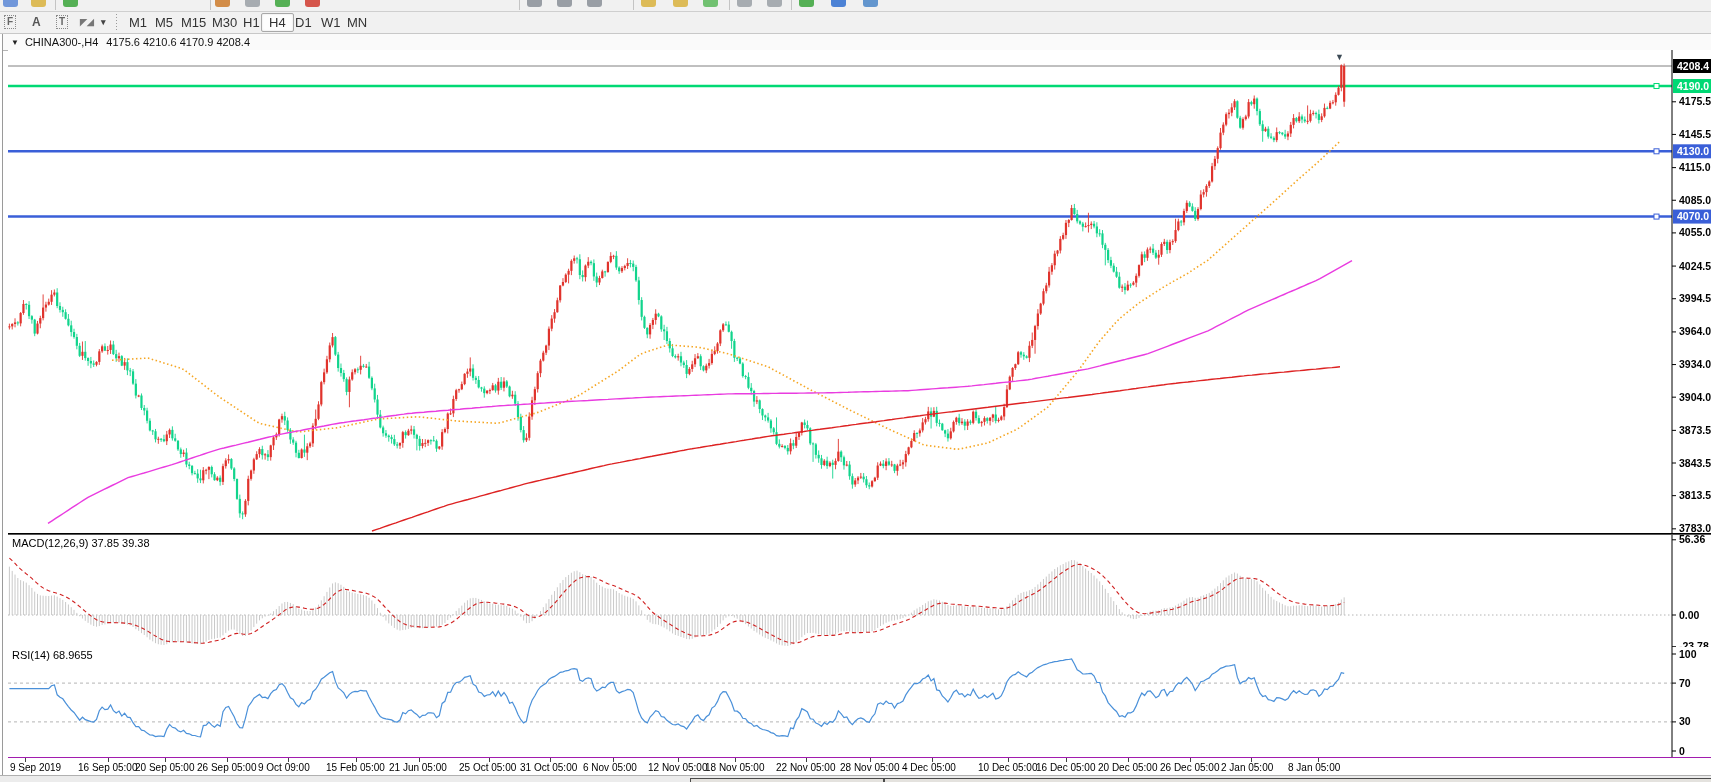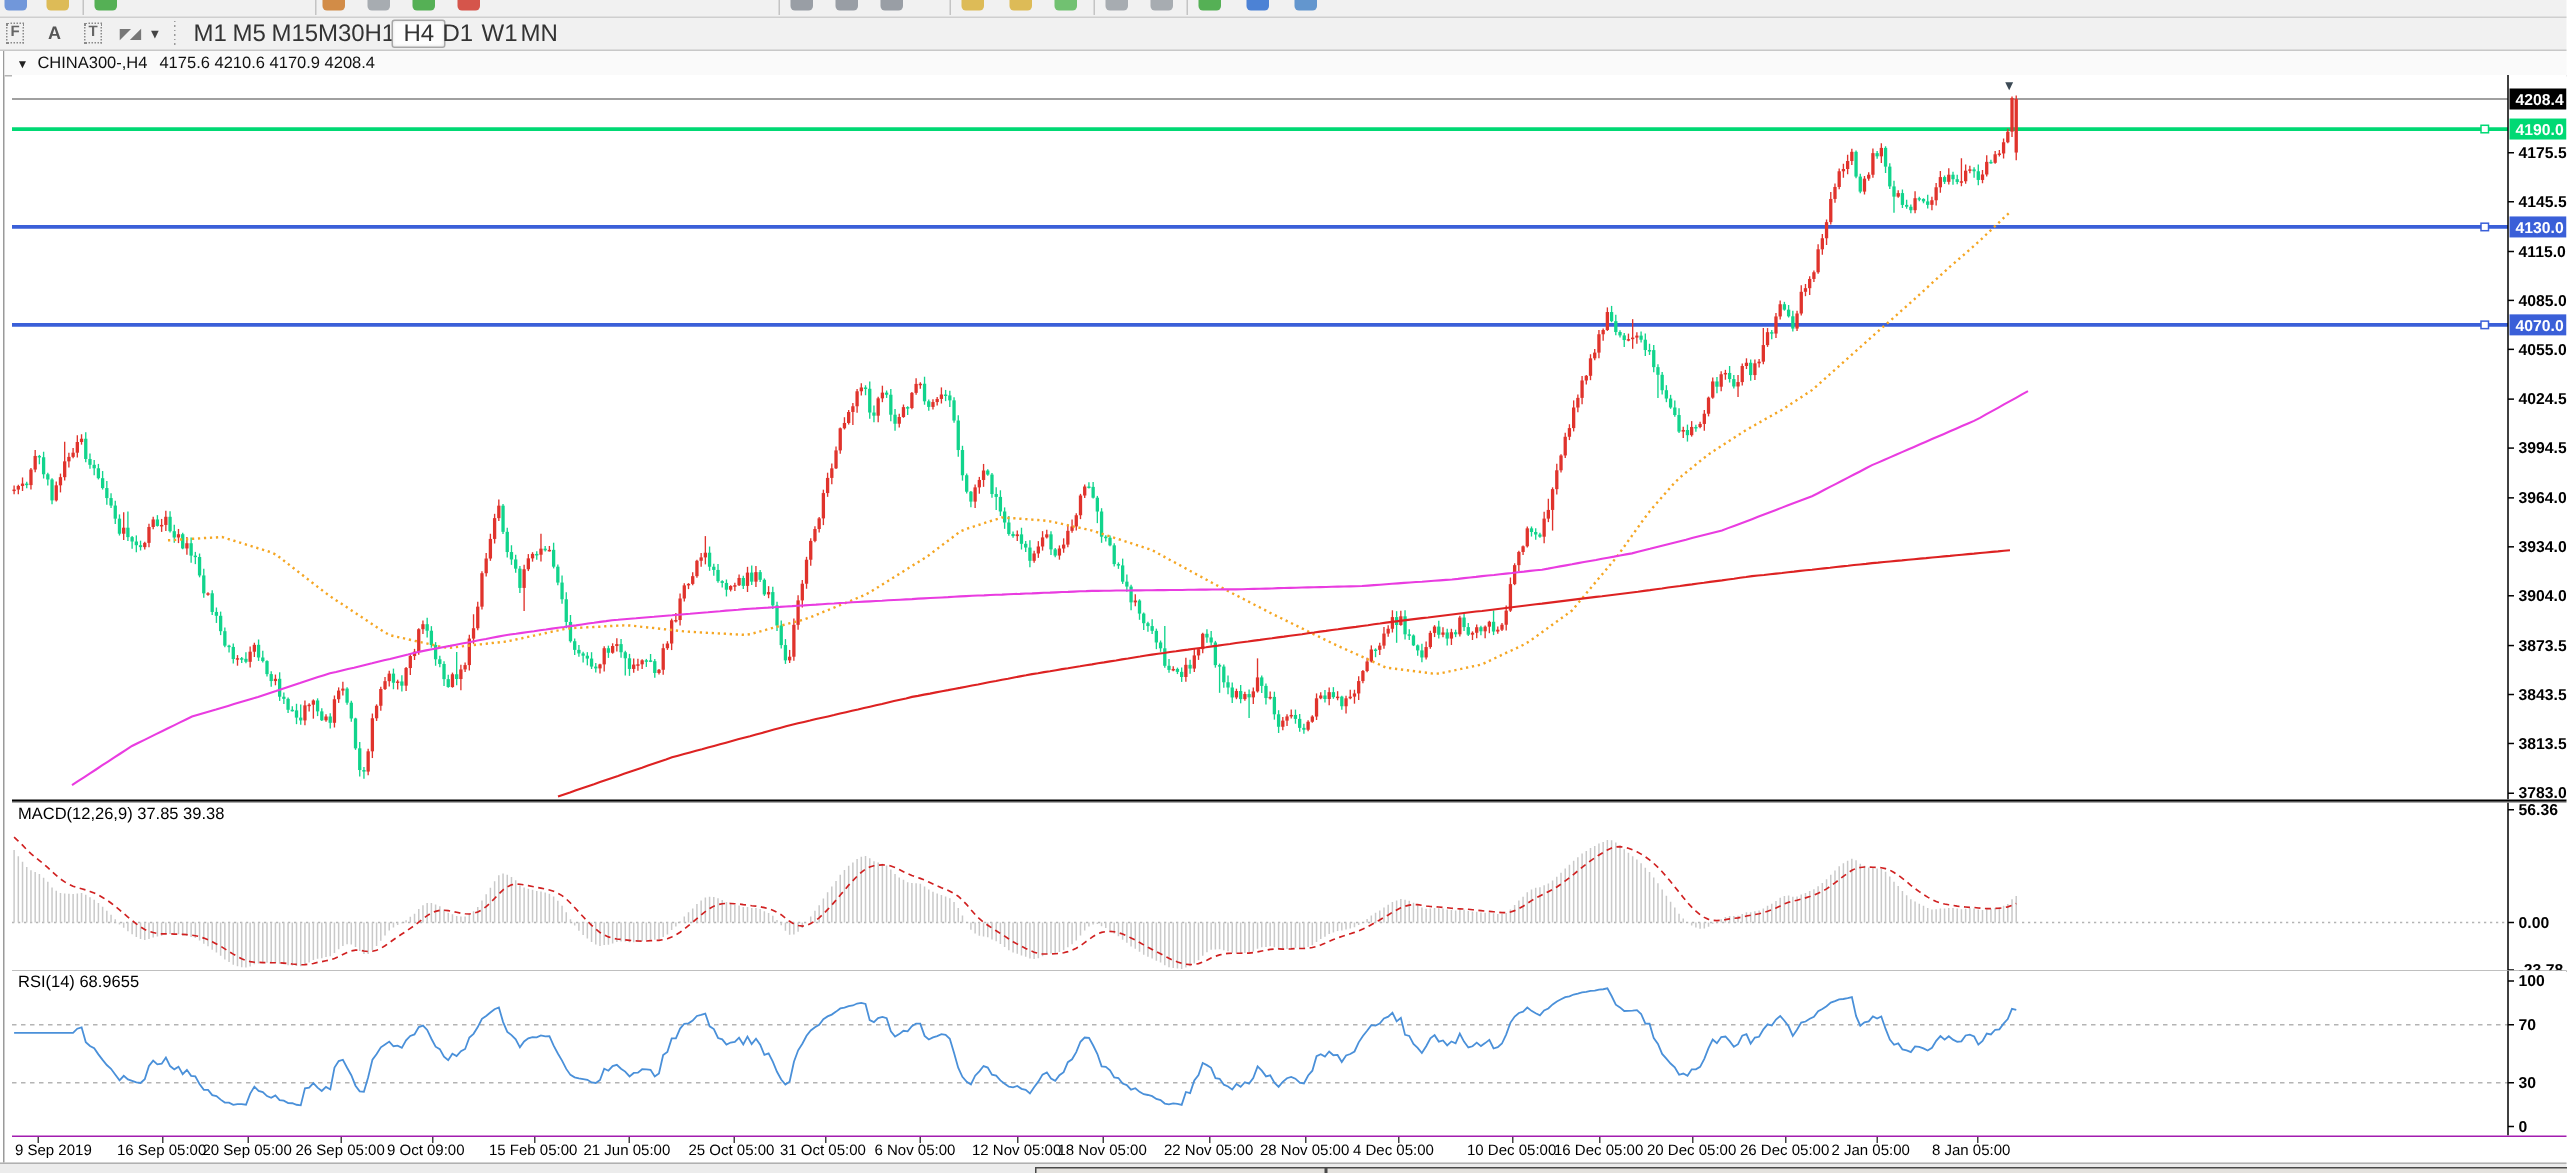--- a/index.html
+++ b/index.html
@@ -10,21 +10,21 @@
   .r1icon{position:absolute;top:-8px;width:15px;height:15px;border-radius:3px;opacity:.85;}
   .r1sep{position:absolute;top:-6px;width:1px;height:16px;background:#c4c4c4;}
   #toolbar-row2{position:absolute;left:0;top:12px;width:1711px;height:21px;background:#f1f1f1;
     border-bottom:1px solid #c8c8c8;}
   .tool-btn{position:absolute;top:1px;height:18px;display:flex;align-items:center;justify-content:center;
     color:#555;font-size:12px;font-weight:700;cursor:default;}
   .dotted-box{border:1px dotted #8a8a8a;padding:0 2px;font-size:10px;line-height:12px;color:#666;}
   .grip{position:absolute;top:2px;width:4px;height:16px;
     background-image:repeating-linear-gradient(#9a9a9a 0 1px,transparent 1px 3px);background-size:1px 100%;background-repeat:repeat-y;background-position:center;}
   .tf-btn{position:absolute;top:1px;height:17px;padding:0 7px;display:flex;align-items:center;
-    font-size:16px;color:#333;border:1px solid transparent;border-radius:2px;}
+    font-size:13px;color:#333;border:1px solid transparent;border-radius:2px;}
   .tf-btn.active{background:#fdfdfd;border:1px solid #a8a8a8;box-shadow:inset 0 0 2px #ddd;}
   
   #chart-window{position:absolute;left:0;top:34px;width:1711px;height:748px;background:#fff;}
   #left-frame{position:absolute;left:2px;top:0;width:1px;height:748px;background:#9a9a9a;}
   #title-bar{position:absolute;left:3px;top:0;width:1708px;height:16px;background:#fafafa;
     border-bottom:1px solid #b5b5b5;font-size:11px;color:#111;display:flex;align-items:center;}
   #title-bar .tri{font-size:8px;color:#222;margin:0 6px 0 8px;}
   #title-bar .sym{font-weight:400;margin-right:8px;}
   .pane{position:absolute;left:8px;width:1703px;background:#fff;}
   #pane-main{top:16px;height:483px;border-bottom:1px solid #000;}

